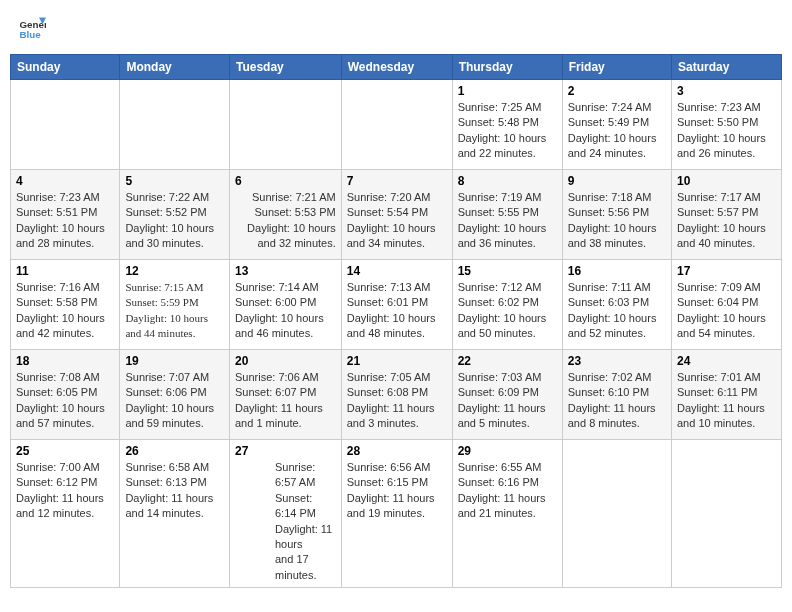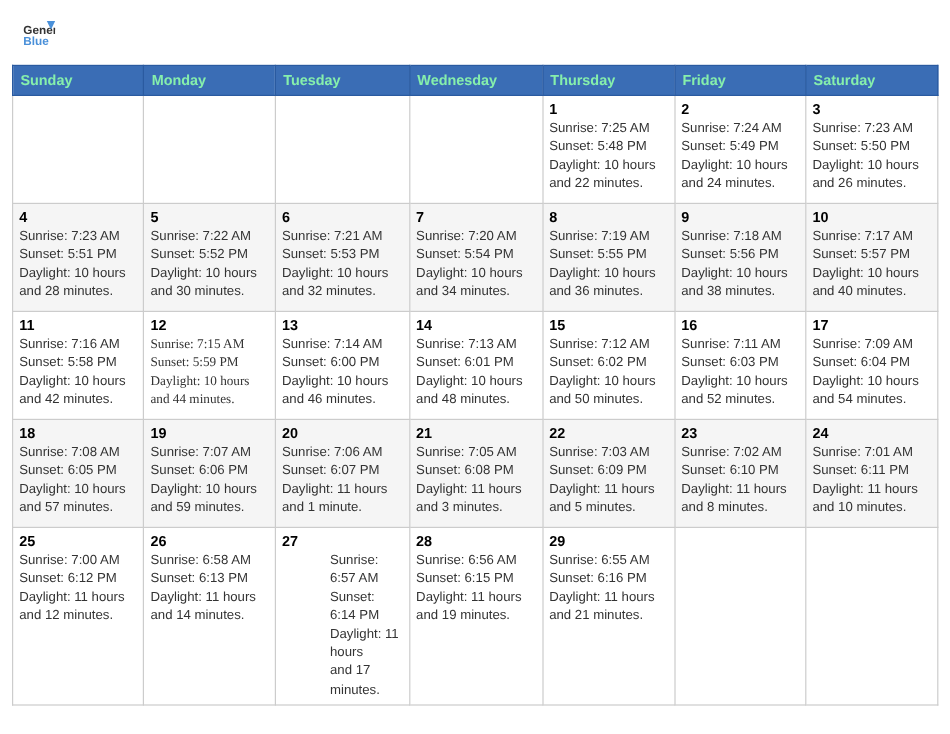--- a/index.html
+++ b/index.html
@@ -39,21 +39,21 @@
       font-size: 16px;
       color: #555;
     }
     table {
       width: 100%;
       border-collapse: collapse;
       font-size: 11px;
     }
     thead tr th {
       background-color: #3a6db5;
-      color: #86efac;
+      color: #ffffff;
       text-align: left;
       padding: 5px 6px;
       font-size: 12px;
       font-weight: bold;
       border: 1px solid #2a5aa0;
     }
     tbody tr td {
       border: 1px solid #ccc;
       vertical-align: top;
       padding: 4px 5px;
@@ -153,21 +153,21 @@
         </td>
         <td>
           <span class="day-num">5</span>
           <div class="day-info" style="white-space: pre-line;">Sunrise: 7:22 AM
 Sunset: 5:52 PM
 Daylight: 10 hours
 and 30 minutes.</div>
         </td>
         <td>
           <span class="day-num">6</span>
-          <div class="day-info" style="white-space: pre-line;">Sunrise: 7:21 AM
+          <div class="day-info" style="white-space: pre-line; text-align: right;">Sunrise: 7:21 AM
 Sunset: 5:53 PM
 Daylight: 10 hours
 and 32 minutes.</div>
         </td>
         <td>
           <span class="day-num">7</span>
           <div class="day-info" style="white-space: pre-line;">Sunrise: 7:20 AM
 Sunset: 5:54 PM
 Daylight: 10 hours
 and 34 minutes.</div>

